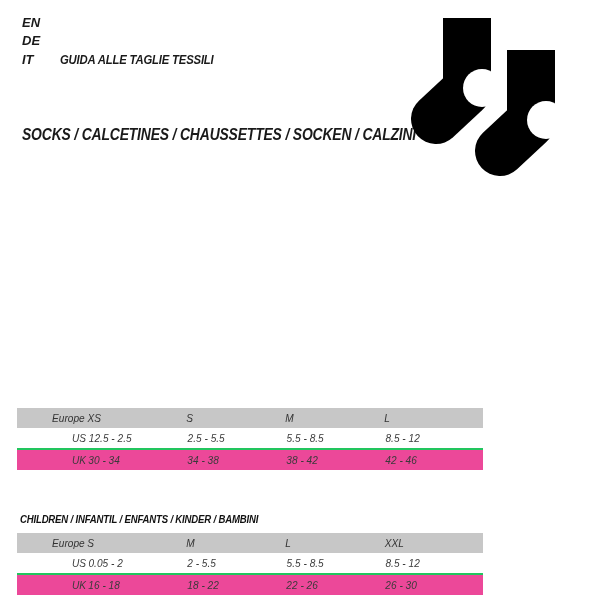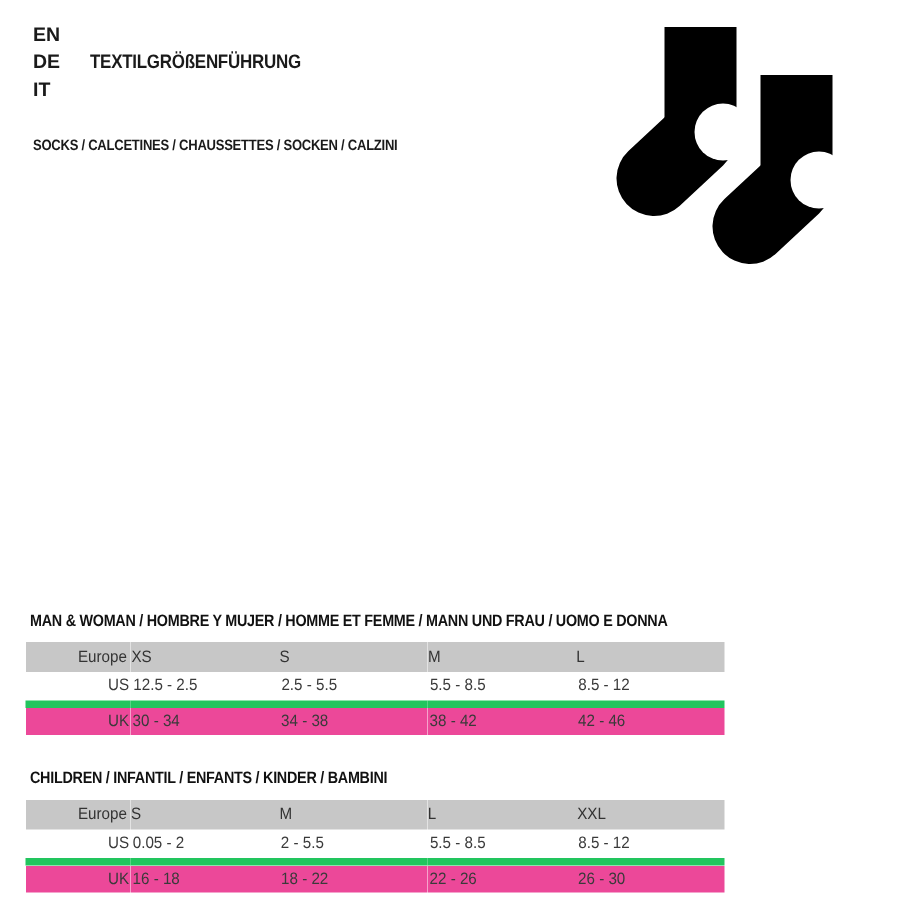--- a/index.html
+++ b/index.html
@@ -1,69 +1,69 @@
 <!DOCTYPE html>
 <html><head>
 <meta charset="utf-8">
 <style>
   * { margin: 0; padding: 0; box-sizing: border-box; }
   html, body { width: 600px; height: 600px; background: #ffffff; overflow: hidden; }
   body { font-family: "Liberation Sans", sans-serif; color: #1a1a1a; position: relative; }
 
-  .page { position: absolute; inset: 0; background: #fff; }
+  .page { position: absolute; inset: 0; background: #fff; font-style: italic; }
 
   
   .lang-list { position: absolute; left: 22px; top: 13px; }
   .lang-row { display: flex; height: 18.5px; align-items: center; }
   .lang-code { width: 38px; font-size: 13px; font-weight: 700; }
   .lang-label { font-size: 13px; font-weight: 700; }
   .cond { display: inline-block; transform: scaleX(0.87); transform-origin: 0 50%; white-space: nowrap; letter-spacing: -0.2px; }
 
   
-  .category-heading { position: absolute; left: 22px; top: 92px; font-size: 10px; font-weight: 700; }
+  .category-heading { position: absolute; left: 22px; top: 126px; font-size: 16px; font-weight: 700; }
 
   
   .socks-wrap { position: absolute; left: 404px; top: 10px; width: 165px; height: 178px; }
 
   
   .size-table-block { position: absolute; left: 17px; width: 466px; }
   .size-table-block.t1 { top: 408px; }
   .size-table-block.t2 { top: 513px; }
   .table-title { font-size: 11px; font-weight: 700; padding-left: 3px; line-height: 13px; margin-bottom: 7px; color: #111; }
   table.size-table { width: 466px; border-collapse: collapse; table-layout: fixed; }
   table.size-table col.lab-col { width: 70px; }
   table.size-table th, table.size-table td {
     font-size: 11px; font-weight: 400; color: #3a3a3a;
     text-align: left; vertical-align: middle; overflow: hidden; white-space: nowrap;
   }
   table.size-table thead tr { height: 20px; background: #c7c7c7; }
   table.size-table thead th { color: #333; }
   table.size-table tbody tr { height: 21px; }
   table.size-table tbody tr.row-a { background: #ffffff; }
-  table.size-table tbody tr.row-a td { border-bottom: 5px solid #22c55e; margin-top: 16px; }
+  table.size-table tbody tr.row-a td { border-bottom: 2px solid #22c55e; margin-top: 16px; }
   table.size-table tbody tr.row-b { background: #ec4899; }
   table.size-table .lab { text-align: right; padding-left: 8px; }
   .cell-c { display: inline-block; transform: scaleX(0.92); transform-origin: 50% 50%; }
   .cell-l { display: inline-block; transform: scaleX(0.92); transform-origin: 0 50%; }
 </style>
 </head>
 <body>
 
 <div class="page">
 
   <div class="lang-list">
     <div class="lang-row">
       <span class="lang-code">EN</span>
     </div>
     <div class="lang-row">
       <span class="lang-code">DE</span>
-      <span class="lang-label"><span class="cond">TEXTILGRÖßENFÜHRUNG</span></span>
     </div>
     <div class="lang-row">
       <span class="lang-code">IT</span>
+      <span class="lang-label"><span class="cond">GUIDA ALLE TAGLIE TESSILI</span></span>
     </div>
   </div>
 
   <div class="category-heading">
     <span class="cond">SOCKS / CALCETINES / CHAUSSETTES / SOCKEN / CALZINI</span>
   </div>
 
   <div class="socks-wrap">
     <svg width="165" height="178" viewBox="0 0 165 178" aria-hidden="true">
       <defs>
@@ -72,23 +72,20 @@
           <line x1="56" y1="74" x2="27" y2="101" stroke="#000" stroke-width="50" stroke-linecap="round"></line>
           <circle cx="73" cy="70" r="19" fill="#fff"></circle>
         </g>
       </defs>
       <use href="#sock" transform="translate(5,8)"></use>
       <use href="#sock" transform="translate(69,40)"></use>
     </svg>
   </div>
 
   <div class="size-table-block t1">
-    <div class="table-title">
-      <span class="cond">MAN &amp; WOMAN / HOMBRE Y MUJER / HOMME ET FEMME / MANN UND FRAU / UOMO E DONNA</span>
-    </div>
     <table class="size-table">
       <colgroup>
           <col class="lab-col">
           <col>
           <col>
           <col>
           <col>
         </colgroup>
       <thead>
         <tr>

